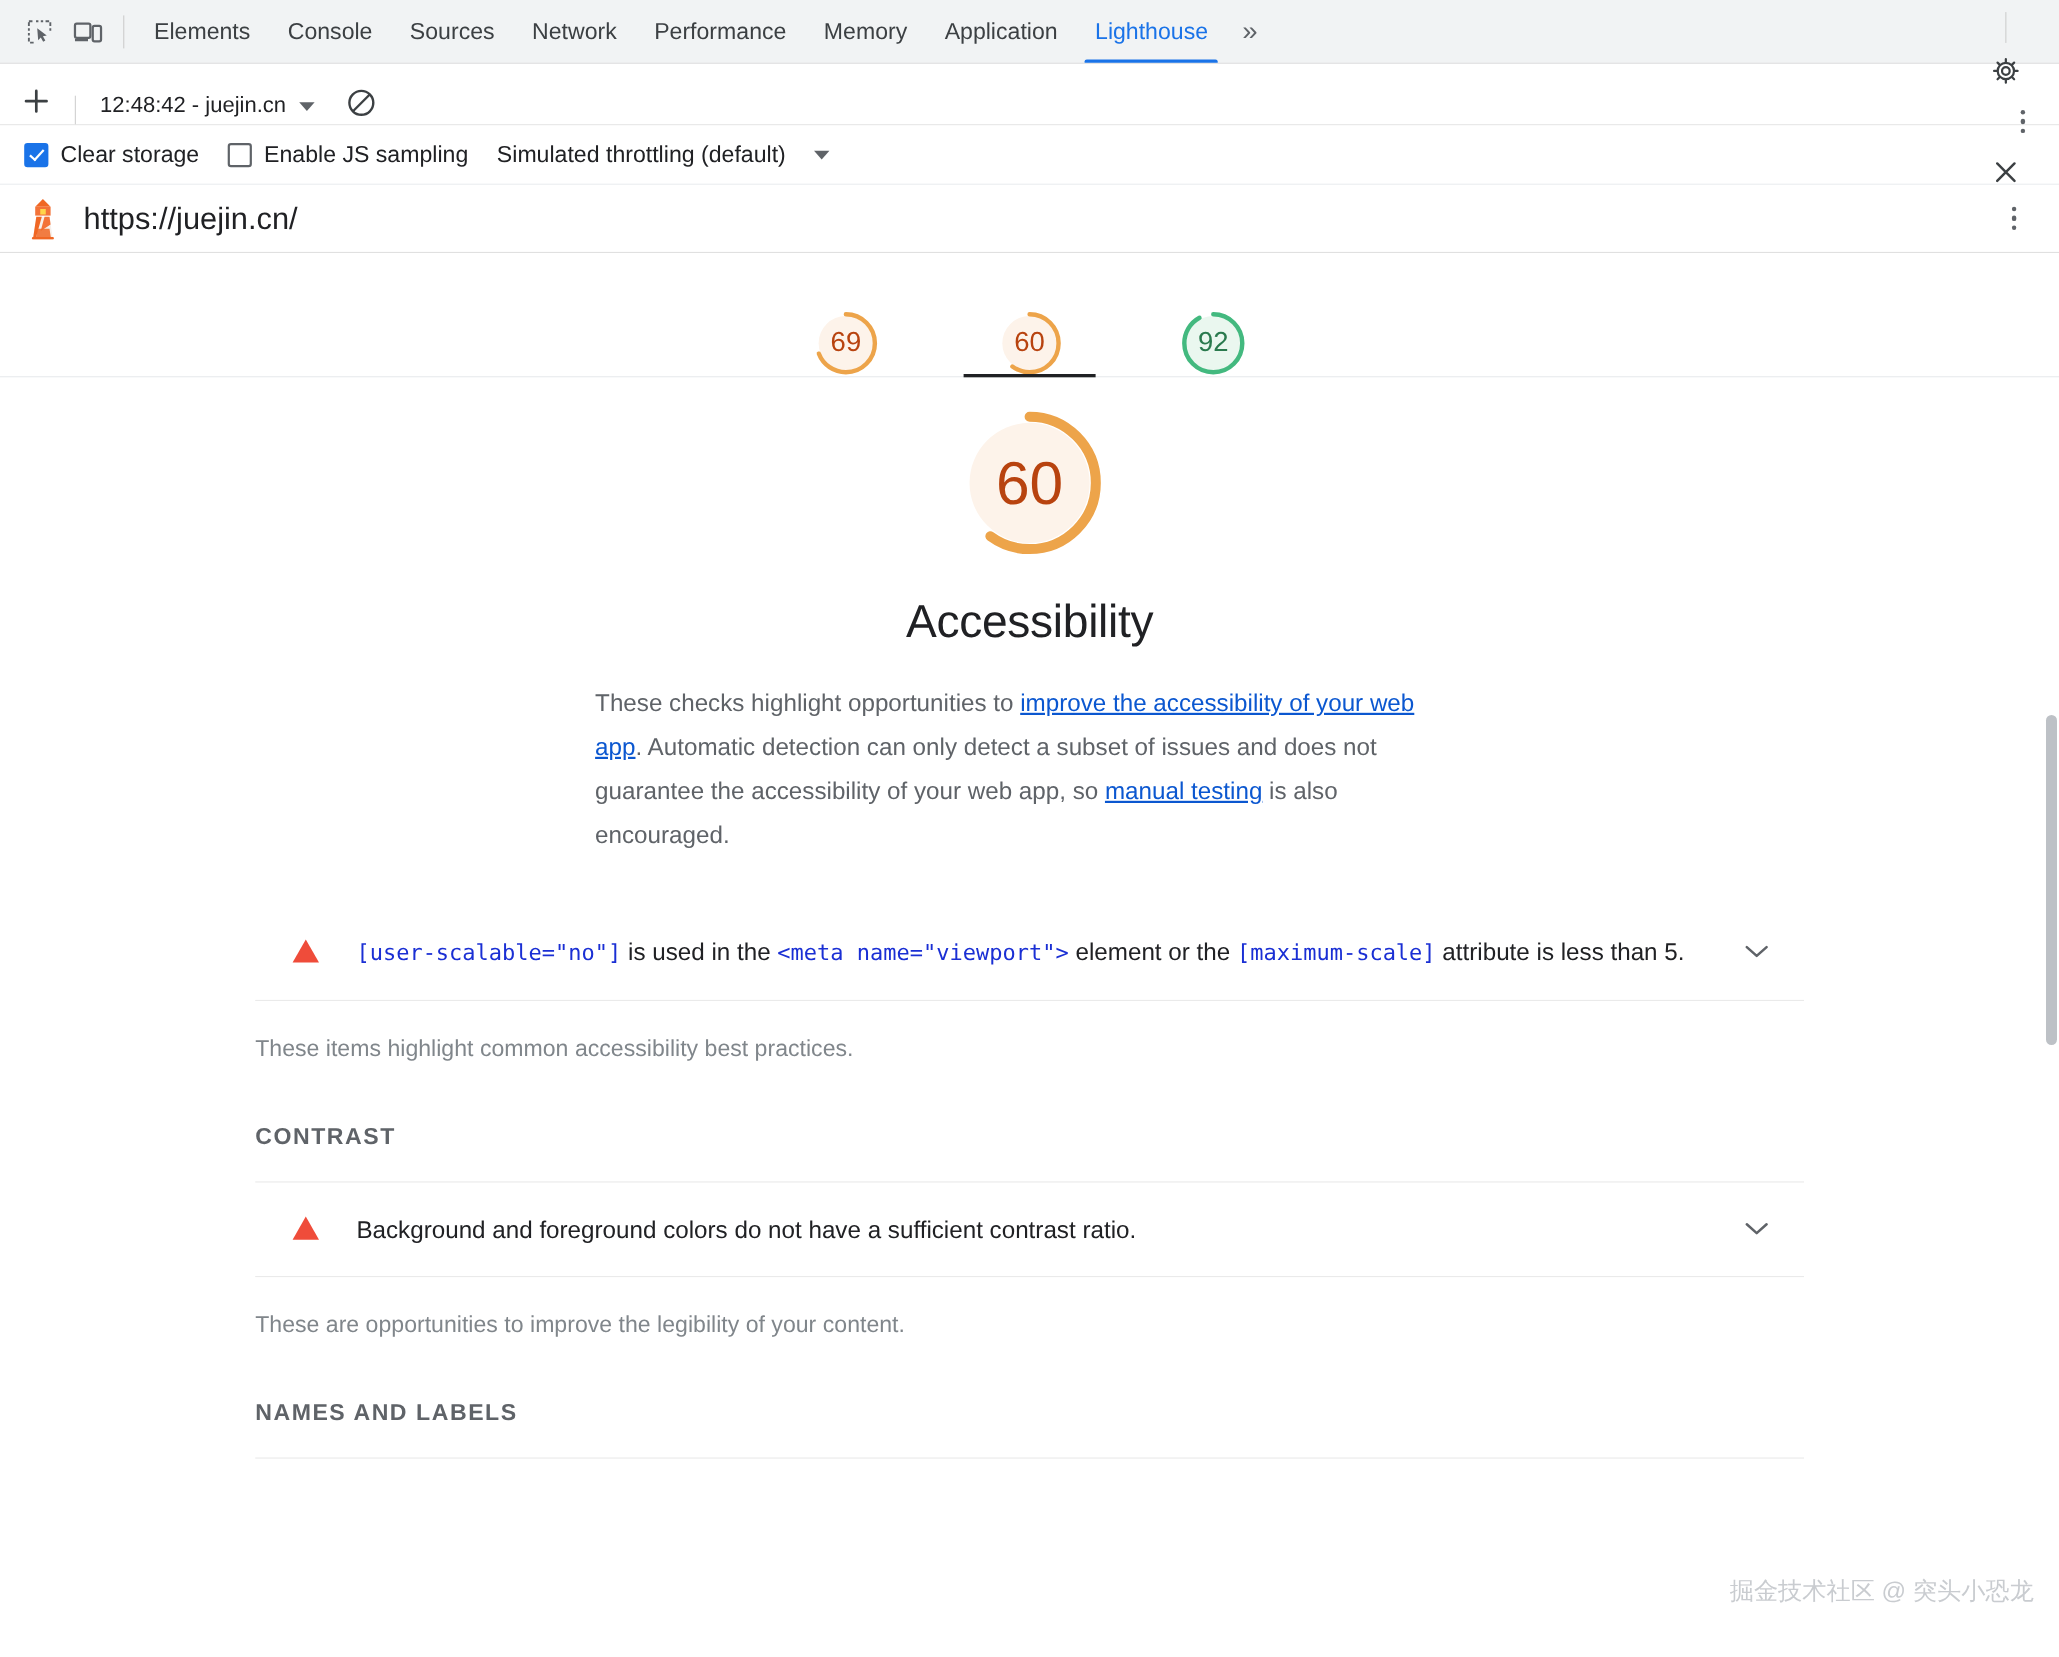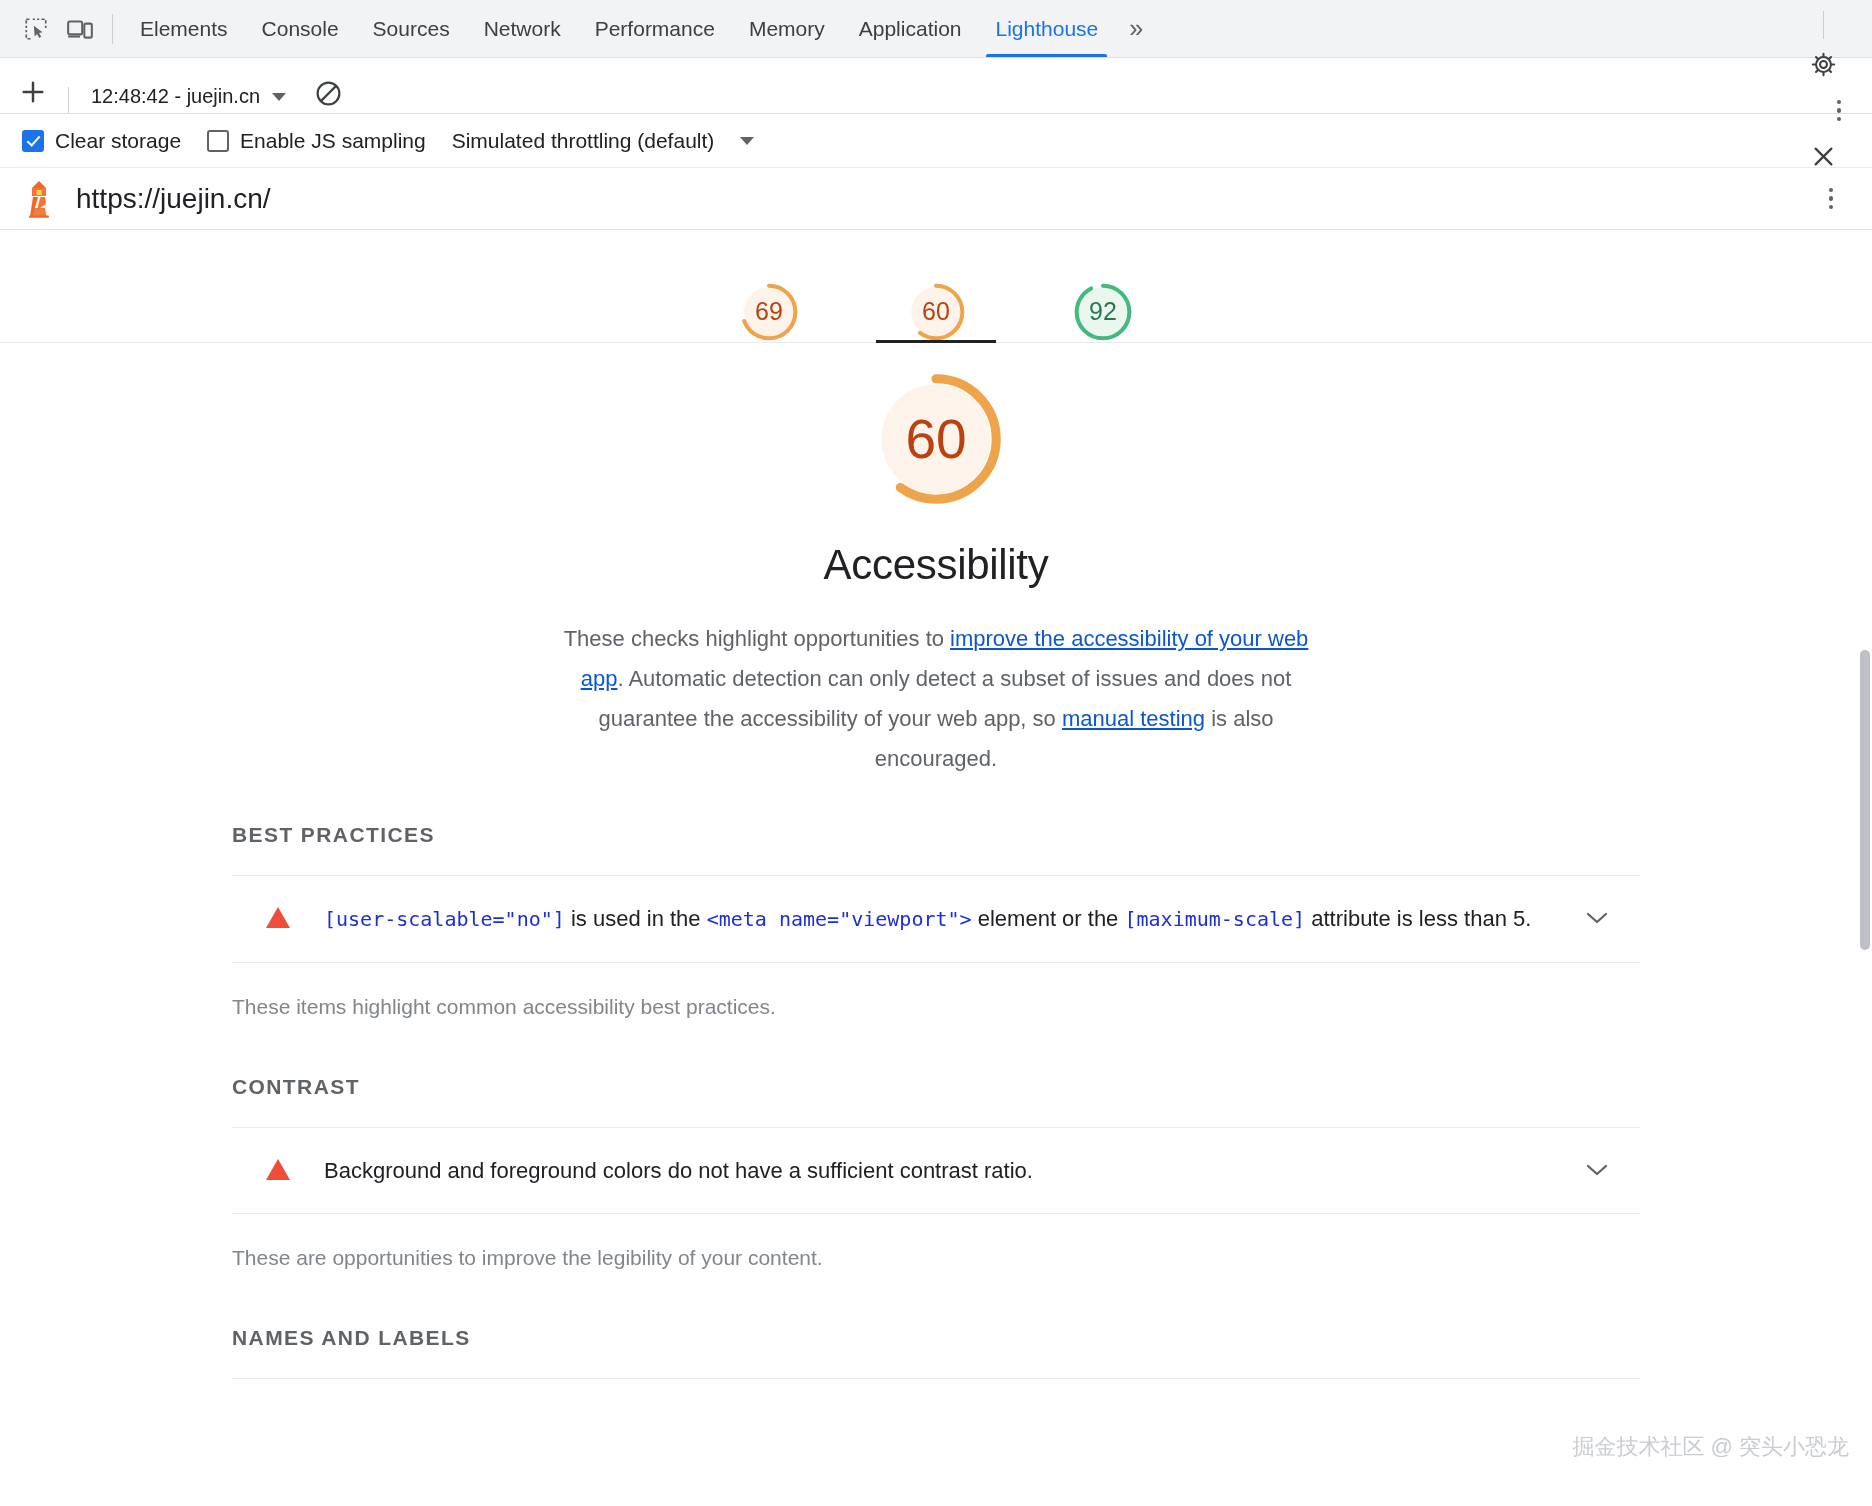--- a/index.html
+++ b/index.html
@@ -225,21 +225,20 @@
   .big-gauge span {
     font-size: 55px; position: relative; z-index: 2;
   }
   .hero-title {
     font-size: 42px; font-weight: normal; color: #202124;
     margin-top: 32px; letter-spacing: -.3px;
   }
   .hero-desc {
     margin-top: 30px;
     width: 790px;
-    text-align: center;
     font-size: 22px;
     line-height: 40px;
     color: #5f6368;
   }
   .hero-desc a { color: #0b57d0; text-decoration: underline; }
 
   .sections { padding: 0 232px; margin-top: 44px; }
   .sec-head {
     font-size: 21px;
     letter-spacing: 1.4px;
@@ -476,21 +475,20 @@
     </div>
     <h1 class="hero-title">Accessibility</h1>
     <p class="hero-desc">
       <span>These checks highlight opportunities to </span><a href="#">improve the accessibility of your web app</a><span>. Automatic detection can only detect a subset of issues and does not guarantee the accessibility of your web app, so </span><a href="#">manual testing</a><span> is also encouraged.</span>
     </p>
   </div>
 
   <div class="sections">
 
     <div>
-      <div class="sec-head">BEST PRACTICES</div>
       <div class="audit-row">
         <span class="tri-warn"></span>
         <div class="audit-text">
           <code>[user-scalable="no"]</code><span> is used in the </span><code>&lt;meta name="viewport"&gt;</code><span> element or the </span><code>[maximum-scale]</code><span> attribute is less than 5.</span>
         </div>
         <span class="chev">
           <svg width="26" height="16" viewBox="0 0 26 16">
               <path d="M4 4l9 8 9-8" fill="none" stroke="#5f6368" stroke-width="2.3" stroke-linecap="round" stroke-linejoin="round"></path>
             </svg>
         </span>

